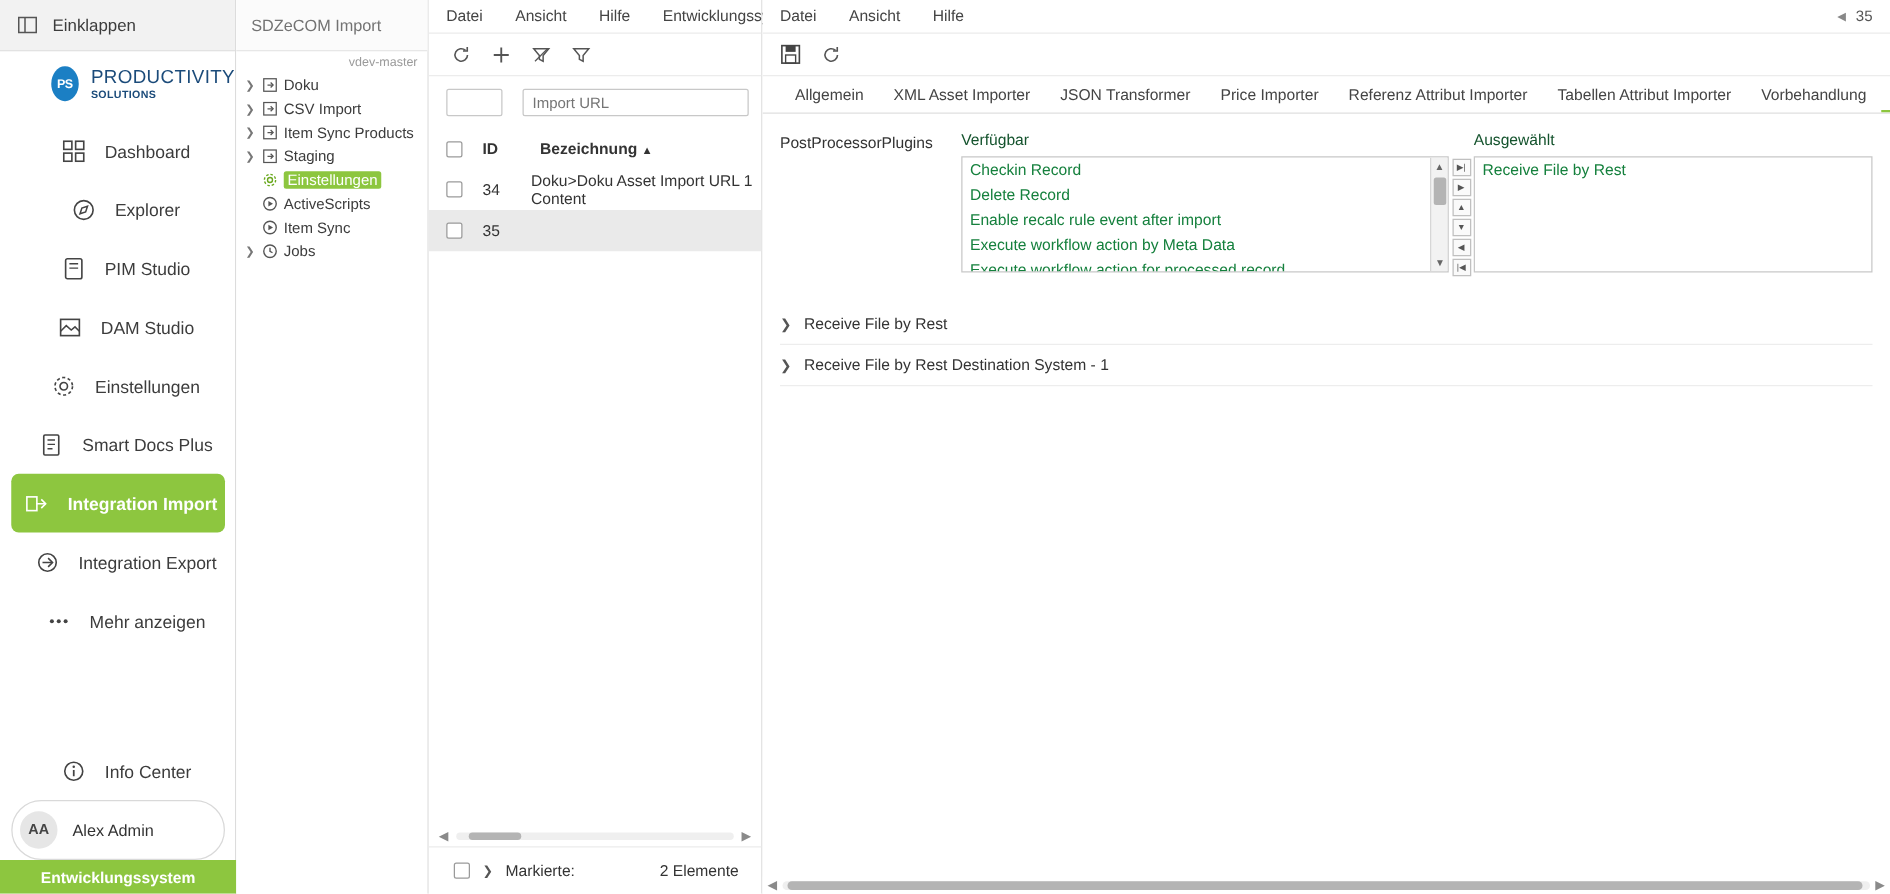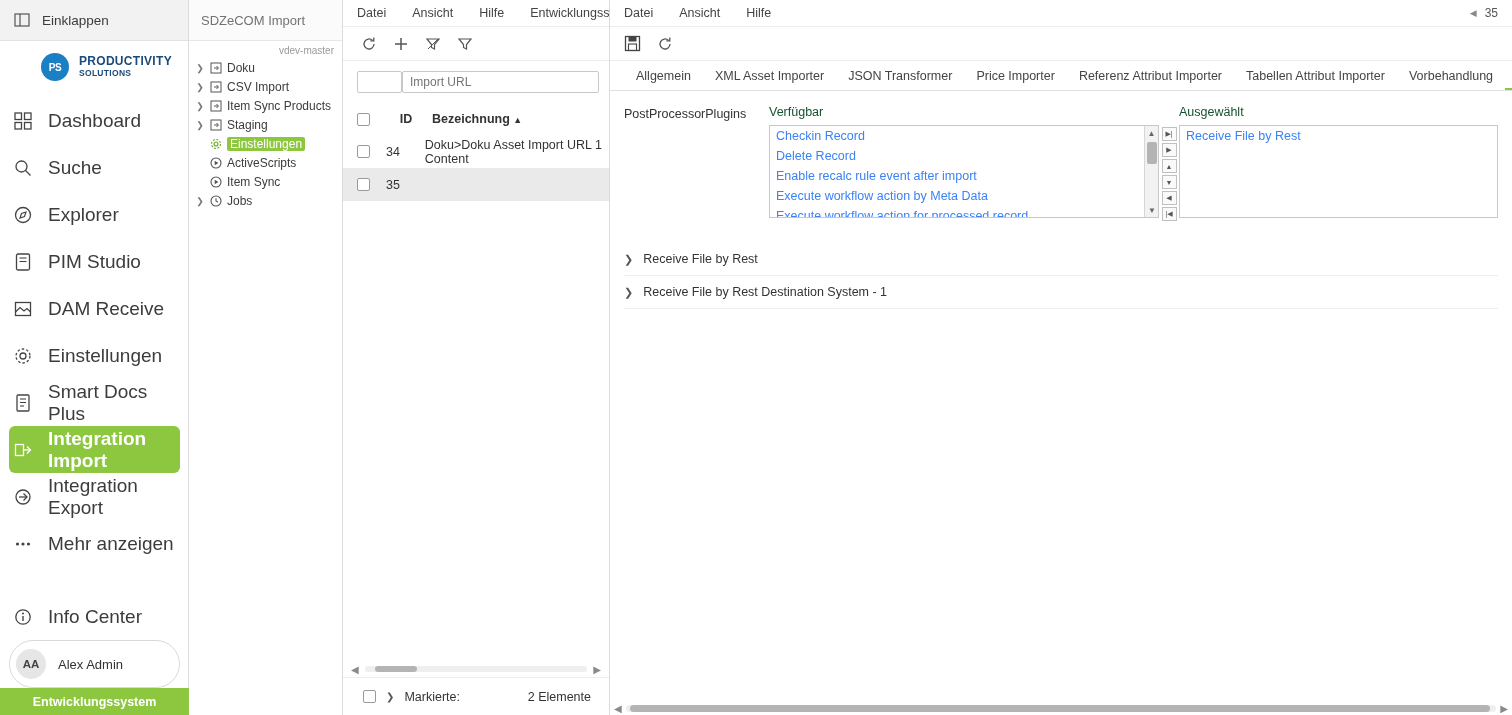--- a/index.html
+++ b/index.html
@@ -39,31 +39,32 @@
     margin-left: 27px;
   }
   .brand-badge {
     width: 28px; height: 28px; border-radius: 50%;
     background: #1b7fc4; color: #fff;
     font-size: 10px; font-weight: bold;
     display: flex; align-items: center; justify-content: center;
     letter-spacing: -0.5px;
   }
   .brand-text { line-height: 1.15; }
-  .brand-text .l1 { font-size: 12px; font-weight: bold; color: #1b4b7a; letter-spacing: .3px;}
+  .brand-text .l1 { font-size: 15px; font-weight: normal; color: #1b4b7a; letter-spacing: .3px;}
   .brand-text .l2 { font-size: 8.5px; font-weight: bold; color: #1b4b7a; letter-spacing: .3px;}
 
   .nav { margin-top: 4px; }
   .nav-item {
     display: flex; align-items: center; gap: 16px;
     height: 47px;
     padding-left: 14px;
     color: #3c3c3c;
-    font-size: 19px;
+    font-size: 14px;
     cursor: default;
+    justify-content: center;
   }
   .nav-item.active {
     background: #8dc63f;
     color: #fff;
     border-radius: 6px;
     margin: 0 9px;
     padding-left: 5px;
     width: 171px;
     font-weight: bold;
   }
@@ -139,41 +140,41 @@
     border-bottom: 1px solid #ececec;
   }
   .menubar .right { margin-left: auto; }
   .toolbar {
     height: 34px; display: flex; align-items: center; gap: 16px;
     padding: 0 18px;
     border-bottom: 1px solid #ececec;
   }
   .tb-btn { color: #555; display: inline-flex; align-items:center; }
   .filter-row {
-    display: flex; align-items: flex-start; gap: 0;
+    display: flex; align-items: flex-start; gap: 16px;
     padding: 10px 10px 10px 14px;
   }
   .filter-box {
     width: 45px; height: 22px;
     border: 1px solid #c8c8c8; border-radius: 2px;
     background: #fff;
   }
   .filter-input {
     flex: 1; height: 22px;
     border: 1px solid #c8c8c8; border-radius: 2px;
     background: #fff;
     font-size: 12px; color: #777;
     padding: 0 7px;
     outline: none;
   }
   .grid-head {
     display: flex; align-items: center;
     height: 32px;
     padding-left: 14px;
-    font-size: 12.5px; font-weight: bold; color: #333; text-align: center;
+    font-size: 12.5px; font-weight: bold; color: #333;
   }
   .cb {
     width: 13px; height: 13px;
     border: 1px solid #9a9a9a; border-radius: 2px;
     background: #fff; flex: 0 0 13px;
   }
   .col-id { width: 40px; margin-left: 16px; }
   .col-bez { margin-left: 6px; }
   .row {
     display: flex; align-items: center;
@@ -244,21 +245,21 @@
   }
   .pp-label { width: 145px; font-size: 12.5px; color: #333; padding-top: 2px; }
   .col-head { font-size: 12.5px; color: #14532d; margin-bottom: 6px; }
   .listbox {
     border: 1px solid #c8c8c8;
     background: #fff;
     height: 93px;
     position: relative;
     overflow: hidden;
   }
-  .lb-item { font-size: 12.5px; color: #3b82f6; padding: 3px 0 3px 6px; }
+  .lb-item { font-size: 12.5px; color: #15803d; padding: 3px 0 3px 6px; }
   .lb-scroll {
     position: absolute; right: 0; top: 0; width: 14px; height: 100%;
     background: #f2f2f2; border-left: 1px solid #d6d6d6;
   }
   .lb-scroll .up, .lb-scroll .down {
     height: 14px; display: flex; align-items: center; justify-content: center;
     font-size: 8px; color: #666;
   }
   .lb-scroll .down { position: absolute; bottom: 0; width: 14px; }
   .lb-scroll .sbthumb {
@@ -325,29 +326,20 @@
           <svg width="18" height="18" viewBox="0 0 18 18">
               <rect x="1" y="1" width="6.5" height="6.5" fill="none" stroke="#444" stroke-width="1.3"></rect>
               <rect x="10.5" y="1" width="6.5" height="6.5" fill="none" stroke="#444" stroke-width="1.3"></rect>
               <rect x="1" y="10.5" width="6.5" height="6.5" fill="none" stroke="#444" stroke-width="1.3"></rect>
               <rect x="10.5" y="10.5" width="6.5" height="6.5" fill="none" stroke="#444" stroke-width="1.3"></rect>
             </svg>
         </span>
         <span>Dashboard</span>
       </div>
 
-      <div class="nav-item">
-        <span class="ico">
-          <svg width="18" height="18" viewBox="0 0 18 18">
-              <circle cx="7.5" cy="7.5" r="5.5" fill="none" stroke="#444" stroke-width="1.3"></circle>
-              <line x1="11.5" y1="11.5" x2="16.5" y2="16.5" stroke="#444" stroke-width="1.3"></line>
-            </svg>
-        </span>
-        <span>Suche</span>
-      </div>
 
       <div class="nav-item">
         <span class="ico">
           <svg width="18" height="18" viewBox="0 0 18 18">
               <circle cx="9" cy="9" r="7.5" fill="none" stroke="#444" stroke-width="1.3"></circle>
               <polygon points="12,6 7.5,7.5 6,12 10.5,10.5" fill="none" stroke="#444" stroke-width="1.2"></polygon>
             </svg>
         </span>
         <span>Explorer</span>
       </div>
@@ -363,21 +355,21 @@
         <span>PIM Studio</span>
       </div>
 
       <div class="nav-item">
         <span class="ico">
           <svg width="18" height="18" viewBox="0 0 18 18">
               <rect x="1.5" y="2.5" width="15" height="13" fill="none" stroke="#444" stroke-width="1.3"></rect>
               <polyline points="1.5,12 6,7.5 10,11 13,8.5 16.5,12" fill="none" stroke="#444" stroke-width="1.2"></polyline>
             </svg>
         </span>
-        <span>DAM Receive</span>
+        <span>DAM Studio</span>
       </div>
 
       <div class="nav-item">
         <span class="ico">
           <svg width="18" height="18" viewBox="0 0 18 18">
               <circle cx="9" cy="9" r="3" fill="none" stroke="#444" stroke-width="1.3"></circle>
               <circle cx="9" cy="9" r="7" fill="none" stroke="#444" stroke-width="1.3" stroke-dasharray="2.5 2"></circle>
             </svg>
         </span>
         <span>Einstellungen</span>

